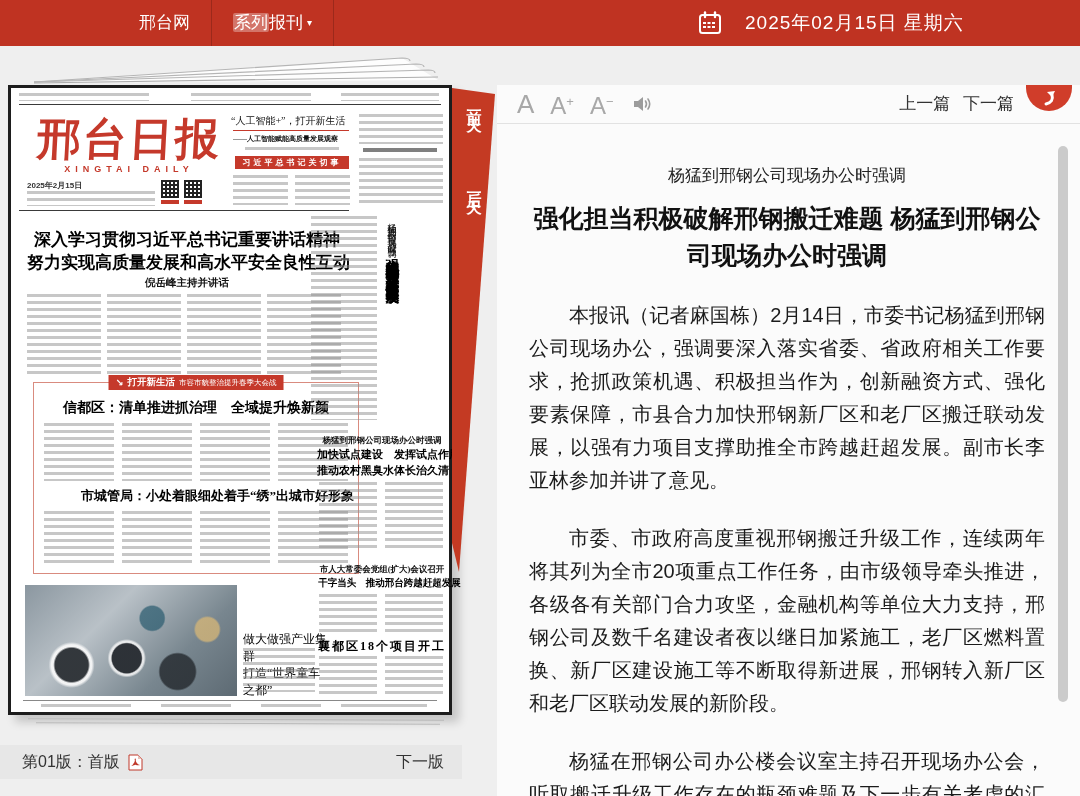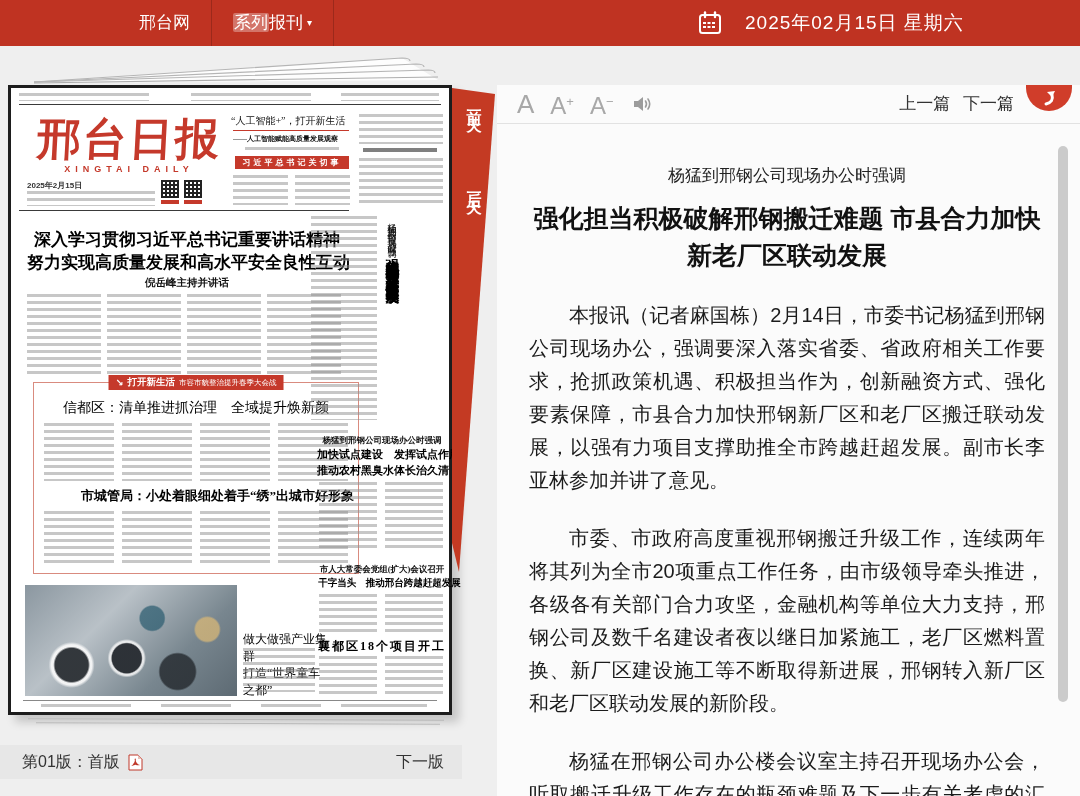--- a/index.html
+++ b/index.html
@@ -127,21 +127,21 @@
   <div class="abs ft" style="left:96px;top:206px;width:74px;height:82px"></div>
   <div class="abs ft" style="left:176px;top:206px;width:74px;height:82px"></div>
   <div class="abs ft" style="left:256px;top:206px;width:74px;height:82px"></div>
 
   <div class="abs" style="left:22px;top:294px;width:326px;height:192px;border:1px solid #d98b7f">
     <div class="camp-banner">
       <span>↘</span>
       <span>打开新生活</span>
       <span class="sub">市容市貌整治提升春季大会战</span>
     </div>
-    <div class="abs serif" style="left:4px;top:16px;width:316px;text-align:center;font-size:14px;font-weight:normal;white-space:nowrap;color:#000">信都区：清单推进抓治理　全域提升焕新颜</div>
+    <div class="abs serif" style="left:4px;top:16px;width:316px;text-align:center;font-size:14px;font-weight:bold;white-space:nowrap;color:#000">信都区：清单推进抓治理　全域提升焕新颜</div>
     <div class="abs ft" style="left:10px;top:40px;width:70px;height:58px"></div>
     <div class="abs ft" style="left:88px;top:40px;width:70px;height:58px"></div>
     <div class="abs ft" style="left:166px;top:40px;width:70px;height:58px"></div>
     <div class="abs ft" style="left:244px;top:40px;width:70px;height:58px"></div>
     <div class="abs serif" style="left:4px;top:104px;width:316px;text-align:right;font-size:13px;font-weight:bold;white-space:nowrap;color:#000">市城管局：小处着眼细处着手“绣”出城市好形象</div>
     <div class="abs ft" style="left:10px;top:128px;width:70px;height:54px"></div>
     <div class="abs ft" style="left:88px;top:128px;width:70px;height:54px"></div>
     <div class="abs ft" style="left:166px;top:128px;width:70px;height:54px"></div>
     <div class="abs ft" style="left:244px;top:128px;width:70px;height:54px"></div>
   </div>
@@ -233,20 +233,20 @@
   </div>
   <div class="back-badge">
     <svg width="46" height="26" viewBox="0 0 46 26">
       <path d="M20 19 q8 -2 6 -9" stroke="#fff" stroke-width="3" fill="none" stroke-linecap="round"></path>
       <polygon points="26,12 21,7 29,6" fill="#fff"></polygon>
     </svg>
   </div>
 
   <div class="article">
     <div class="eyebrow">杨猛到邢钢公司现场办公时强调</div>
-    <div class="a-title">强化担当积极破解邢钢搬迁难题 市县合力加快新老厂区联动发展</div>
+    <div class="a-title">强化担当积极破解邢钢搬迁难题 杨猛到邢钢公司现场办公时强调</div>
     <p class="a-p">本报讯（记者麻国栋）2月14日，市委书记杨猛到邢钢公司现场办公，强调要深入落实省委、省政府相关工作要求，抢抓政策机遇、积极担当作为，创新融资方式、强化要素保障，市县合力加快邢钢新厂区和老厂区搬迁联动发展，以强有力项目支撑助推全市跨越赶超发展。副市长李亚林参加并讲了意见。</p>
     <p class="a-p">市委、市政府高度重视邢钢搬迁升级工作，连续两年将其列为全市20项重点工作任务，由市级领导牵头推进，各级各有关部门合力攻坚，金融机构等单位大力支持，邢钢公司及数千名建设者夜以继日加紧施工，老厂区燃料置换、新厂区建设施工等不断取得新进展，邢钢转入新厂区和老厂区联动发展的新阶段。</p>
     <p class="a-p">杨猛在邢钢公司办公楼会议室主持召开现场办公会，听取搬迁升级工作存在的瓶颈难题及下一步有关考虑的汇报，同与会人员一起研究破题之策。杨猛指出，作为我市骨干龙头企业，邢钢公司搬迁项目对于加快推动全市产业结构调整、优化中心城区城市功能布局意义重大。2025年是“十四五”规划收官之年，更是邢台全面加快跨越赶超发展步伐的冲刺之年。各级各相关部门要高度重视邢钢新老厂区联动发展工作，进一步紧盯目标、形成合力，创新举措、攻坚克难，严格按照既定时间节点完成邢钢的搬迁投产任务。要坚决落实市委、市政府关于邢钢搬迁的既定部署，始终保持政策的连贯性、稳定性和可持续性，以良好的营商环境提振企业主体和职工的信心决心。要创新融资方式，利用好土储专项债等渠道，支持企业完成新一轮融资，为邢钢加快搬迁升级提供强有力资金支撑。要认真落实王</p>
   </div>
 </div>
 
 <div class="abs scroll-thumb"></div>
 
 </body></html>

